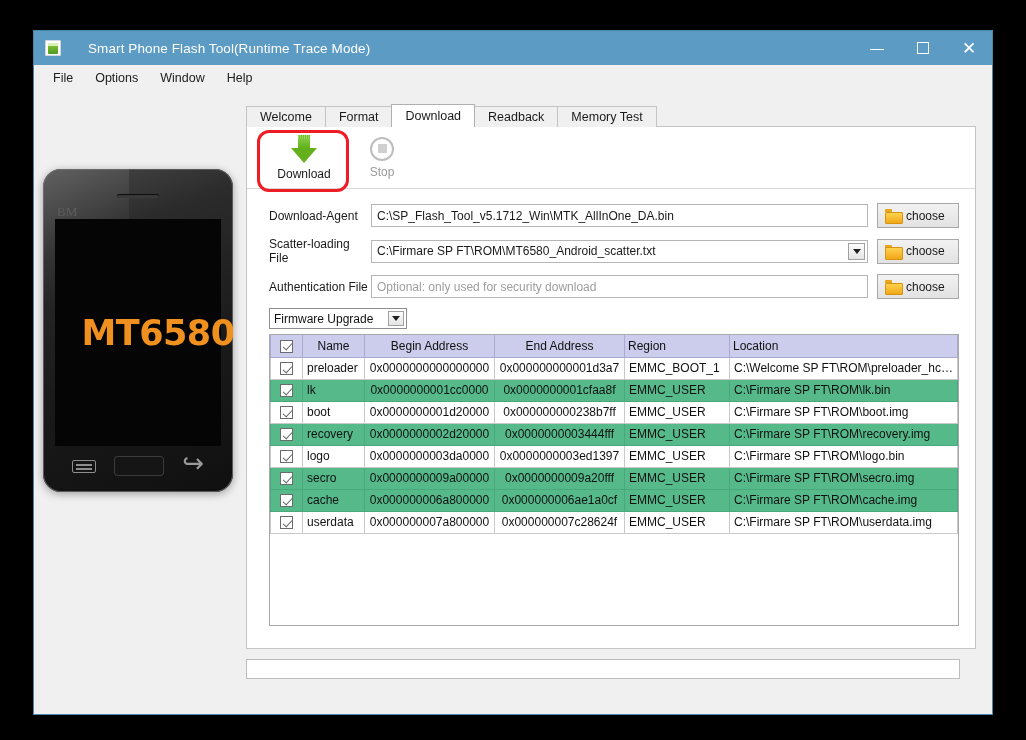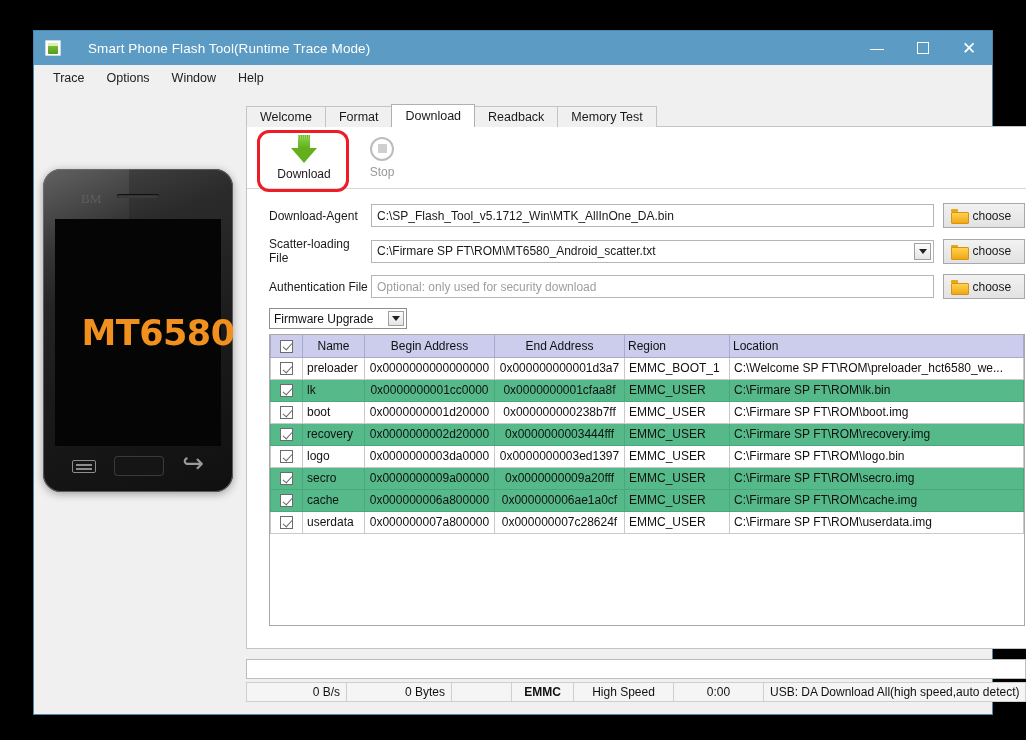--- a/index.html
+++ b/index.html
@@ -81,22 +81,22 @@
     position: absolute; left: 0; top: 0; width: 86px; height: 150px;
     background: linear-gradient(150deg, rgba(255,255,255,.13), rgba(255,255,255,0) 70%);
     pointer-events: none;
   }
   #phone-speaker {
     position: absolute; left: 50%; transform: translateX(-50%); top: 25px;
     width: 42px; height: 4px; border-radius: 2px; background: #3a3a3a;
     box-shadow: inset 0 1px 1px rgba(0,0,0,.8);
   }
   #phone-bm {
-    position: absolute; left: 14px; top: 22px;
-    font-family: "Liberation Serif", serif; font-size: 13px; color: #5e5e5e; margin-left: 24px;
+    position: absolute; left: 14px; top: 35px;
+    font-family: "Liberation Serif", serif; font-size: 13px; color: #5e5e5e;
   }
   #phone-screen {
     position: absolute; left: 12px; top: 50px; right: 12px; bottom: 46px;
     background: #050505;
     display: flex; align-items: center; justify-content: center; padding-left: 40px;
   }
   #phone-model {
     font-size: 35px; font-weight: bold; color: #f0901e;
     letter-spacing: -0.5px; font-family: "DejaVu Sans", sans-serif;
   }
@@ -293,21 +293,21 @@
       <div id="wctrls">
         <div class="wctrl wc-min">—</div>
         <div class="wctrl">
             <span class="wc-box"></span>
           </div>
         <div class="wctrl wc-x">✕</div>
       </div>
     </div>
 
     <div id="menubar">
-      <div class="menu-item">Trace</div>
+      <div class="menu-item">File</div>
       <div class="menu-item">Options</div>
       <div class="menu-item">Window</div>
       <div class="menu-item">Help</div>
     </div>
 
     <div id="body">
 
       <div id="phone-pane">
         <div id="phone">
           <div id="phone-gloss"></div>
@@ -469,27 +469,18 @@
                   <td class="c-loc">C:\Firmare SP FT\ROM\userdata.img</td>
                 </tr>
               </tbody>
             </table>
           </div>
 
         </div>
 
         <div id="statuswrap">
           <div id="progress-bar"></div>
-          <div id="statusbar">
-            <div class="st-cell st-right" style="width:100px">0 B/s</div>
-            <div class="st-cell st-right" style="width:105px">0 Bytes</div>
-            <div class="st-cell" style="width:60px"></div>
-            <div class="st-cell st-center st-bold" style="width:62px">EMMC</div>
-            <div class="st-cell st-center" style="width:100px">High Speed</div>
-            <div class="st-cell st-center" style="width:90px">0:00</div>
-            <div class="st-cell st-center" style="flex:1">USB: DA Download All(high speed,auto detect)</div>
-          </div>
         </div>
 
       </div>
     </div>
   </div>
 </div>
 
 </body></html>

